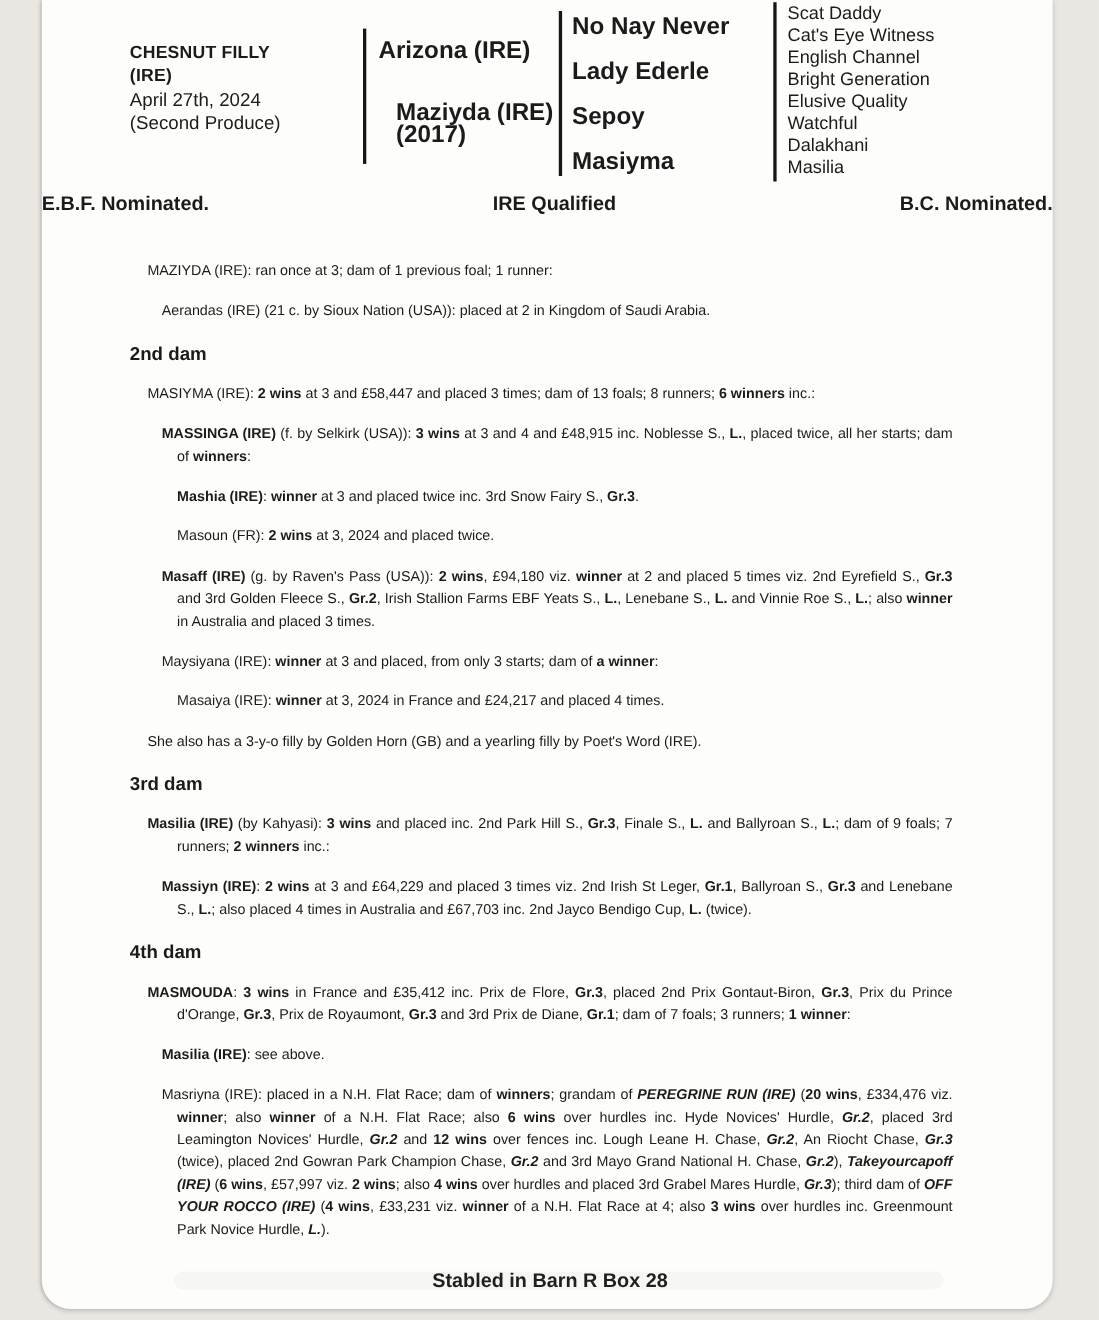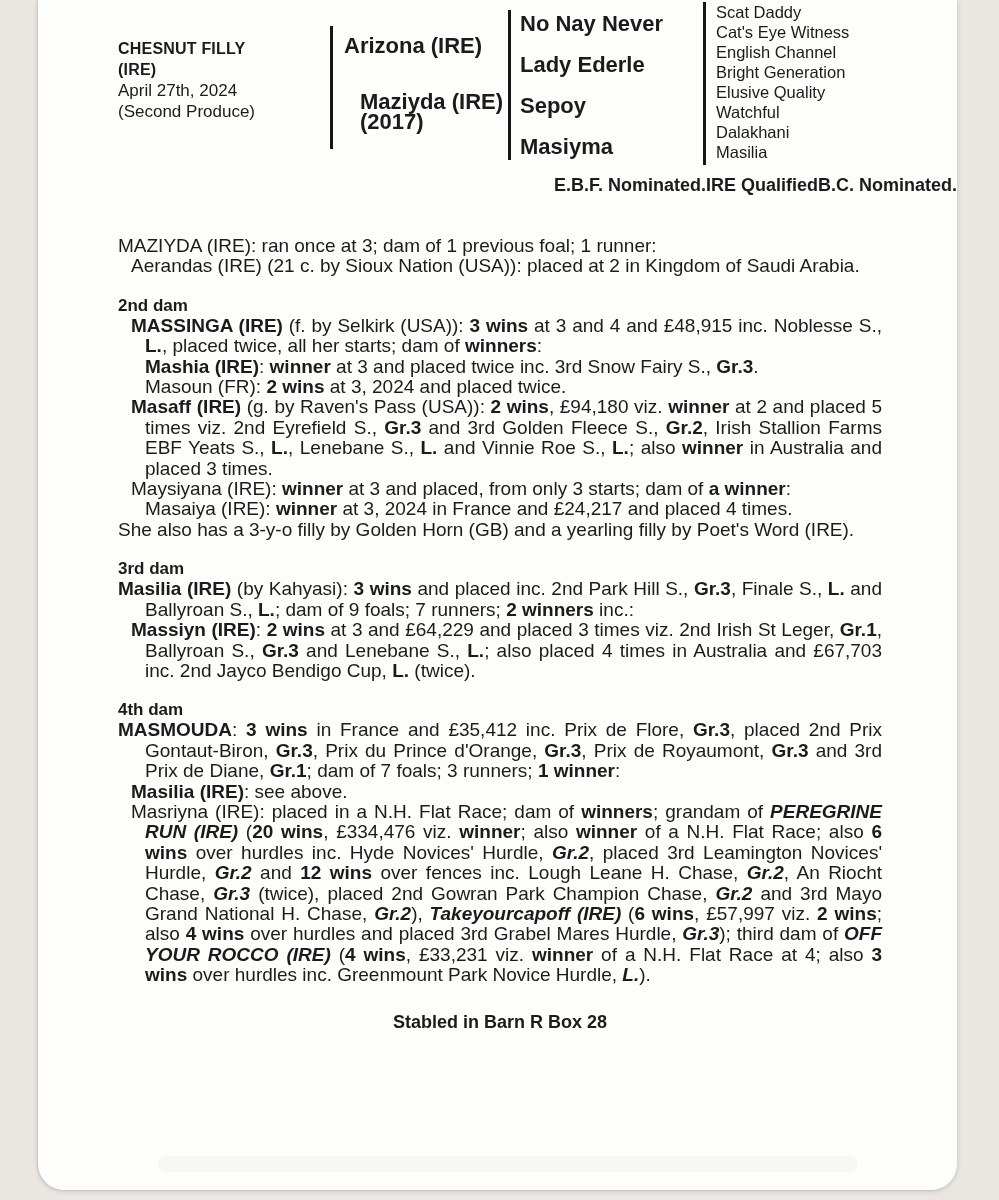--- a/index.html
+++ b/index.html
@@ -36,32 +36,32 @@
   .gp0 { left: 482px; top: 11px; }
   .gp1 { left: 482px; top: 52px; text-align: center; }
   .gp2 { left: 482px; top: 93px; }
   .gp3 { left: 482px; top: 134px; }
   .ggp { left: 678px; font-size: 16.5px; }
   .g0 { top: 3px; }  .g1 { top: 23px; } .g2 { top: 43px; } .g3 { top: 63px; }
   .g4 { top: 83px; } .g5 { top: 103px; } .g6 { top: 123px; } .g7 { top: 143px; }
   
   .nominations {
     margin-top: 3px;
-    display: flex; justify-content: flex-end; 
+    display: flex; justify-content: space-between; 
     font-weight: 700; font-size: 18px;
   }
   
   .text-body { margin: 0 75px 0 80px; }
   .section { margin-top: 18px; }
   .section.first { margin-top: 40px; }
   .sec-heading { font-weight: 700; font-size: 17px; line-height: 21px; }
   .para {
-    font-size: 19px; line-height: 20.4px;
+    font-size: 13px; line-height: 20.4px;
     text-align: justify;
-    margin: 0;
+    margin: 16px;
   }
   .d0 { padding-left: 27px; text-indent: -27px; }
   .d1 { padding-left: 27px; text-indent: -14px; }
   .d2 { padding-left: 27px; text-indent: 0; }
   .b  { font-weight: 700; }
   .bi { font-weight: 700; font-style: italic; }
   
   .footer {
     margin-top: 26px;
     text-align: center;
@@ -120,20 +120,21 @@
 
   <div class="text-body">
 
     <div class="section first">
       <p class="para d0"><span>MAZIYDA (IRE): ran once at 3; dam of 1 previous foal; 1 runner:</span></p>
       <p class="para d1"><span>Aerandas (IRE) (21 c. by Sioux Nation (USA)): placed at 2 in Kingdom of Saudi Arabia.</span></p>
     </div>
 
     <div class="section">
       <div class="sec-heading">2nd dam</div>
+      <p class="para d0"><span>MASIYMA (IRE): </span><span class="b">2 wins</span><span> at 3 and £58,447 and placed 3 times; dam of 13 foals; 8 runners; </span><span class="b">6 winners</span><span> inc.:</span></p>
       <p class="para d1"><span class="b">MASSINGA (IRE)</span><span> (f. by Selkirk (USA)): </span><span class="b">3 wins</span><span> at 3 and 4 and £48,915 inc. Noblesse S., </span><span class="b">L.</span><span>, placed twice, all her starts; dam of </span><span class="b">winners</span><span>:</span></p>
       <p class="para d2"><span class="b">Mashia (IRE)</span><span>: </span><span class="b">winner</span><span> at 3 and placed twice inc. 3rd Snow Fairy S., </span><span class="b">Gr.3</span><span>.</span></p>
       <p class="para d2"><span>Masoun (FR): </span><span class="b">2 wins</span><span> at 3, 2024 and placed twice.</span></p>
       <p class="para d1"><span class="b">Masaff (IRE)</span><span> (g. by Raven's Pass (USA)): </span><span class="b">2 wins</span><span>, £94,180 viz. </span><span class="b">winner</span><span> at 2 and placed 5 times viz. 2nd Eyrefield S., </span><span class="b">Gr.3</span><span> and 3rd Golden Fleece S., </span><span class="b">Gr.2</span><span>, Irish Stallion Farms EBF Yeats S., </span><span class="b">L.</span><span>, Lenebane S., </span><span class="b">L.</span><span> and Vinnie Roe S., </span><span class="b">L.</span><span>; also </span><span class="b">winner</span><span> in Australia and placed 3 times.</span></p>
       <p class="para d1"><span>Maysiyana (IRE): </span><span class="b">winner</span><span> at 3 and placed, from only 3 starts; dam of </span><span class="b">a winner</span><span>:</span></p>
       <p class="para d2"><span>Masaiya (IRE): </span><span class="b">winner</span><span> at 3, 2024 in France and £24,217 and placed 4 times.</span></p>
       <p class="para d0"><span>She also has a 3-y-o filly by Golden Horn (GB) and a yearling filly by Poet's Word (IRE).</span></p>
     </div>
 
     <div class="section">

